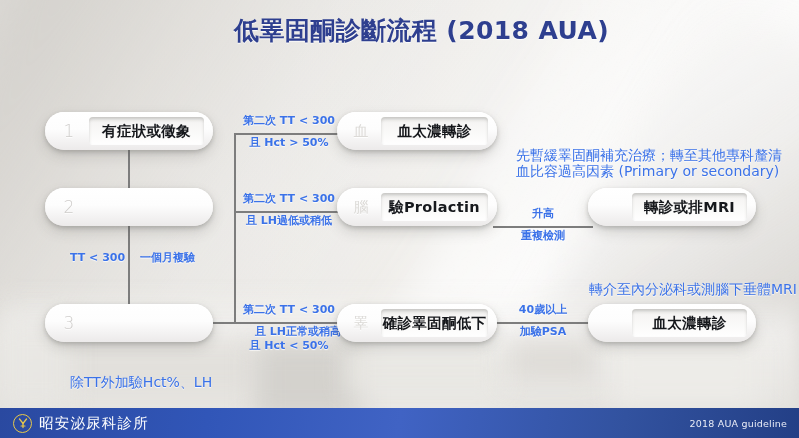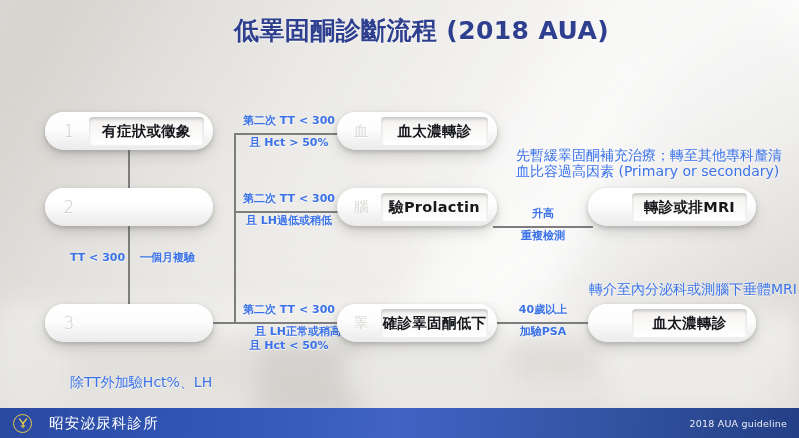--- a/index.html
+++ b/index.html
@@ -179,21 +179,21 @@
     position: absolute;
     left: 0; right: 0; bottom: 0;
     height: 30px;
     background: linear-gradient(100deg, #2a49a0 0%, #3156b8 26%, #4063c4 50%, #32529f 78%, #233f86 100%);
     display: flex;
     align-items: center;
     justify-content: space-between;
     padding: 0 12px 0 13px;
     z-index: 10;
   }
-  .brand { display: flex; align-items: flex-end; gap: 17px; }
+  .brand { display: flex; align-items: flex-end; gap: 7px; }
   .brand-mark {
     width: 19px; height: 19px;
     border-radius: 50%;
     border: 1.4px solid #e8c84a;
     display: flex; align-items: center; justify-content: center;
     flex: 0 0 19px;
   }
   .brand-name {
     color: #ffffff;
     font-size: 14.5px;

